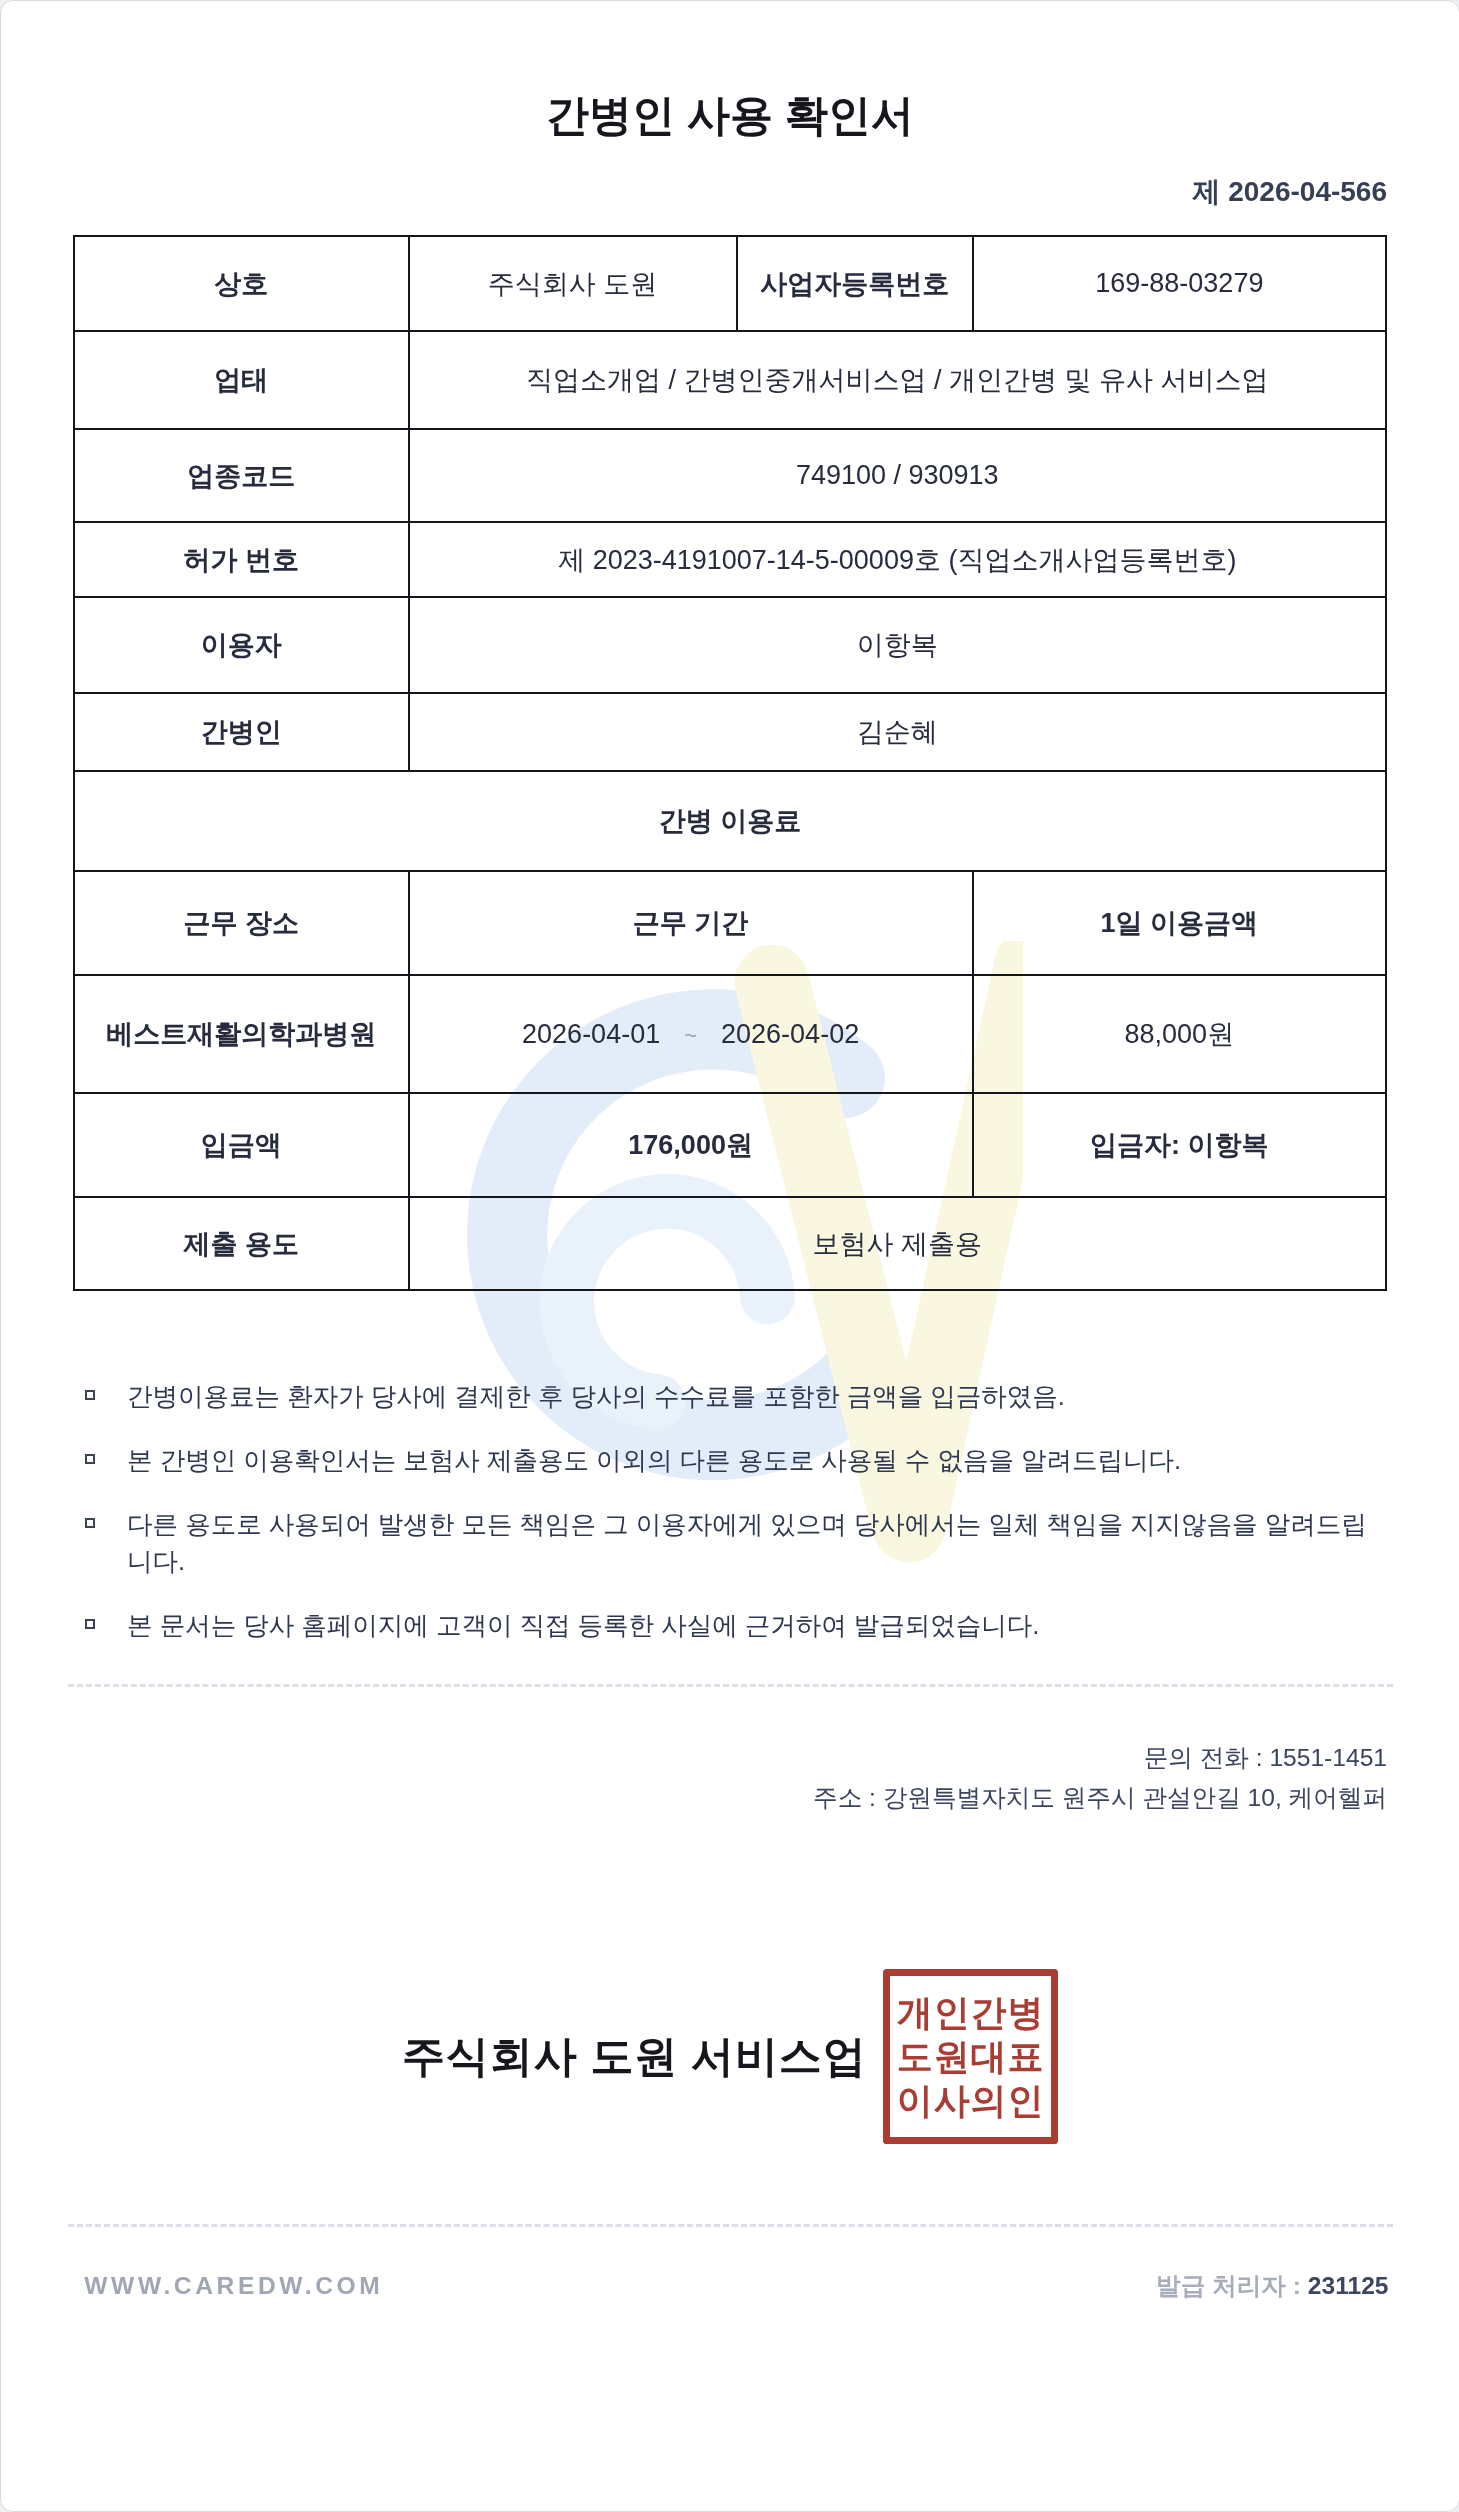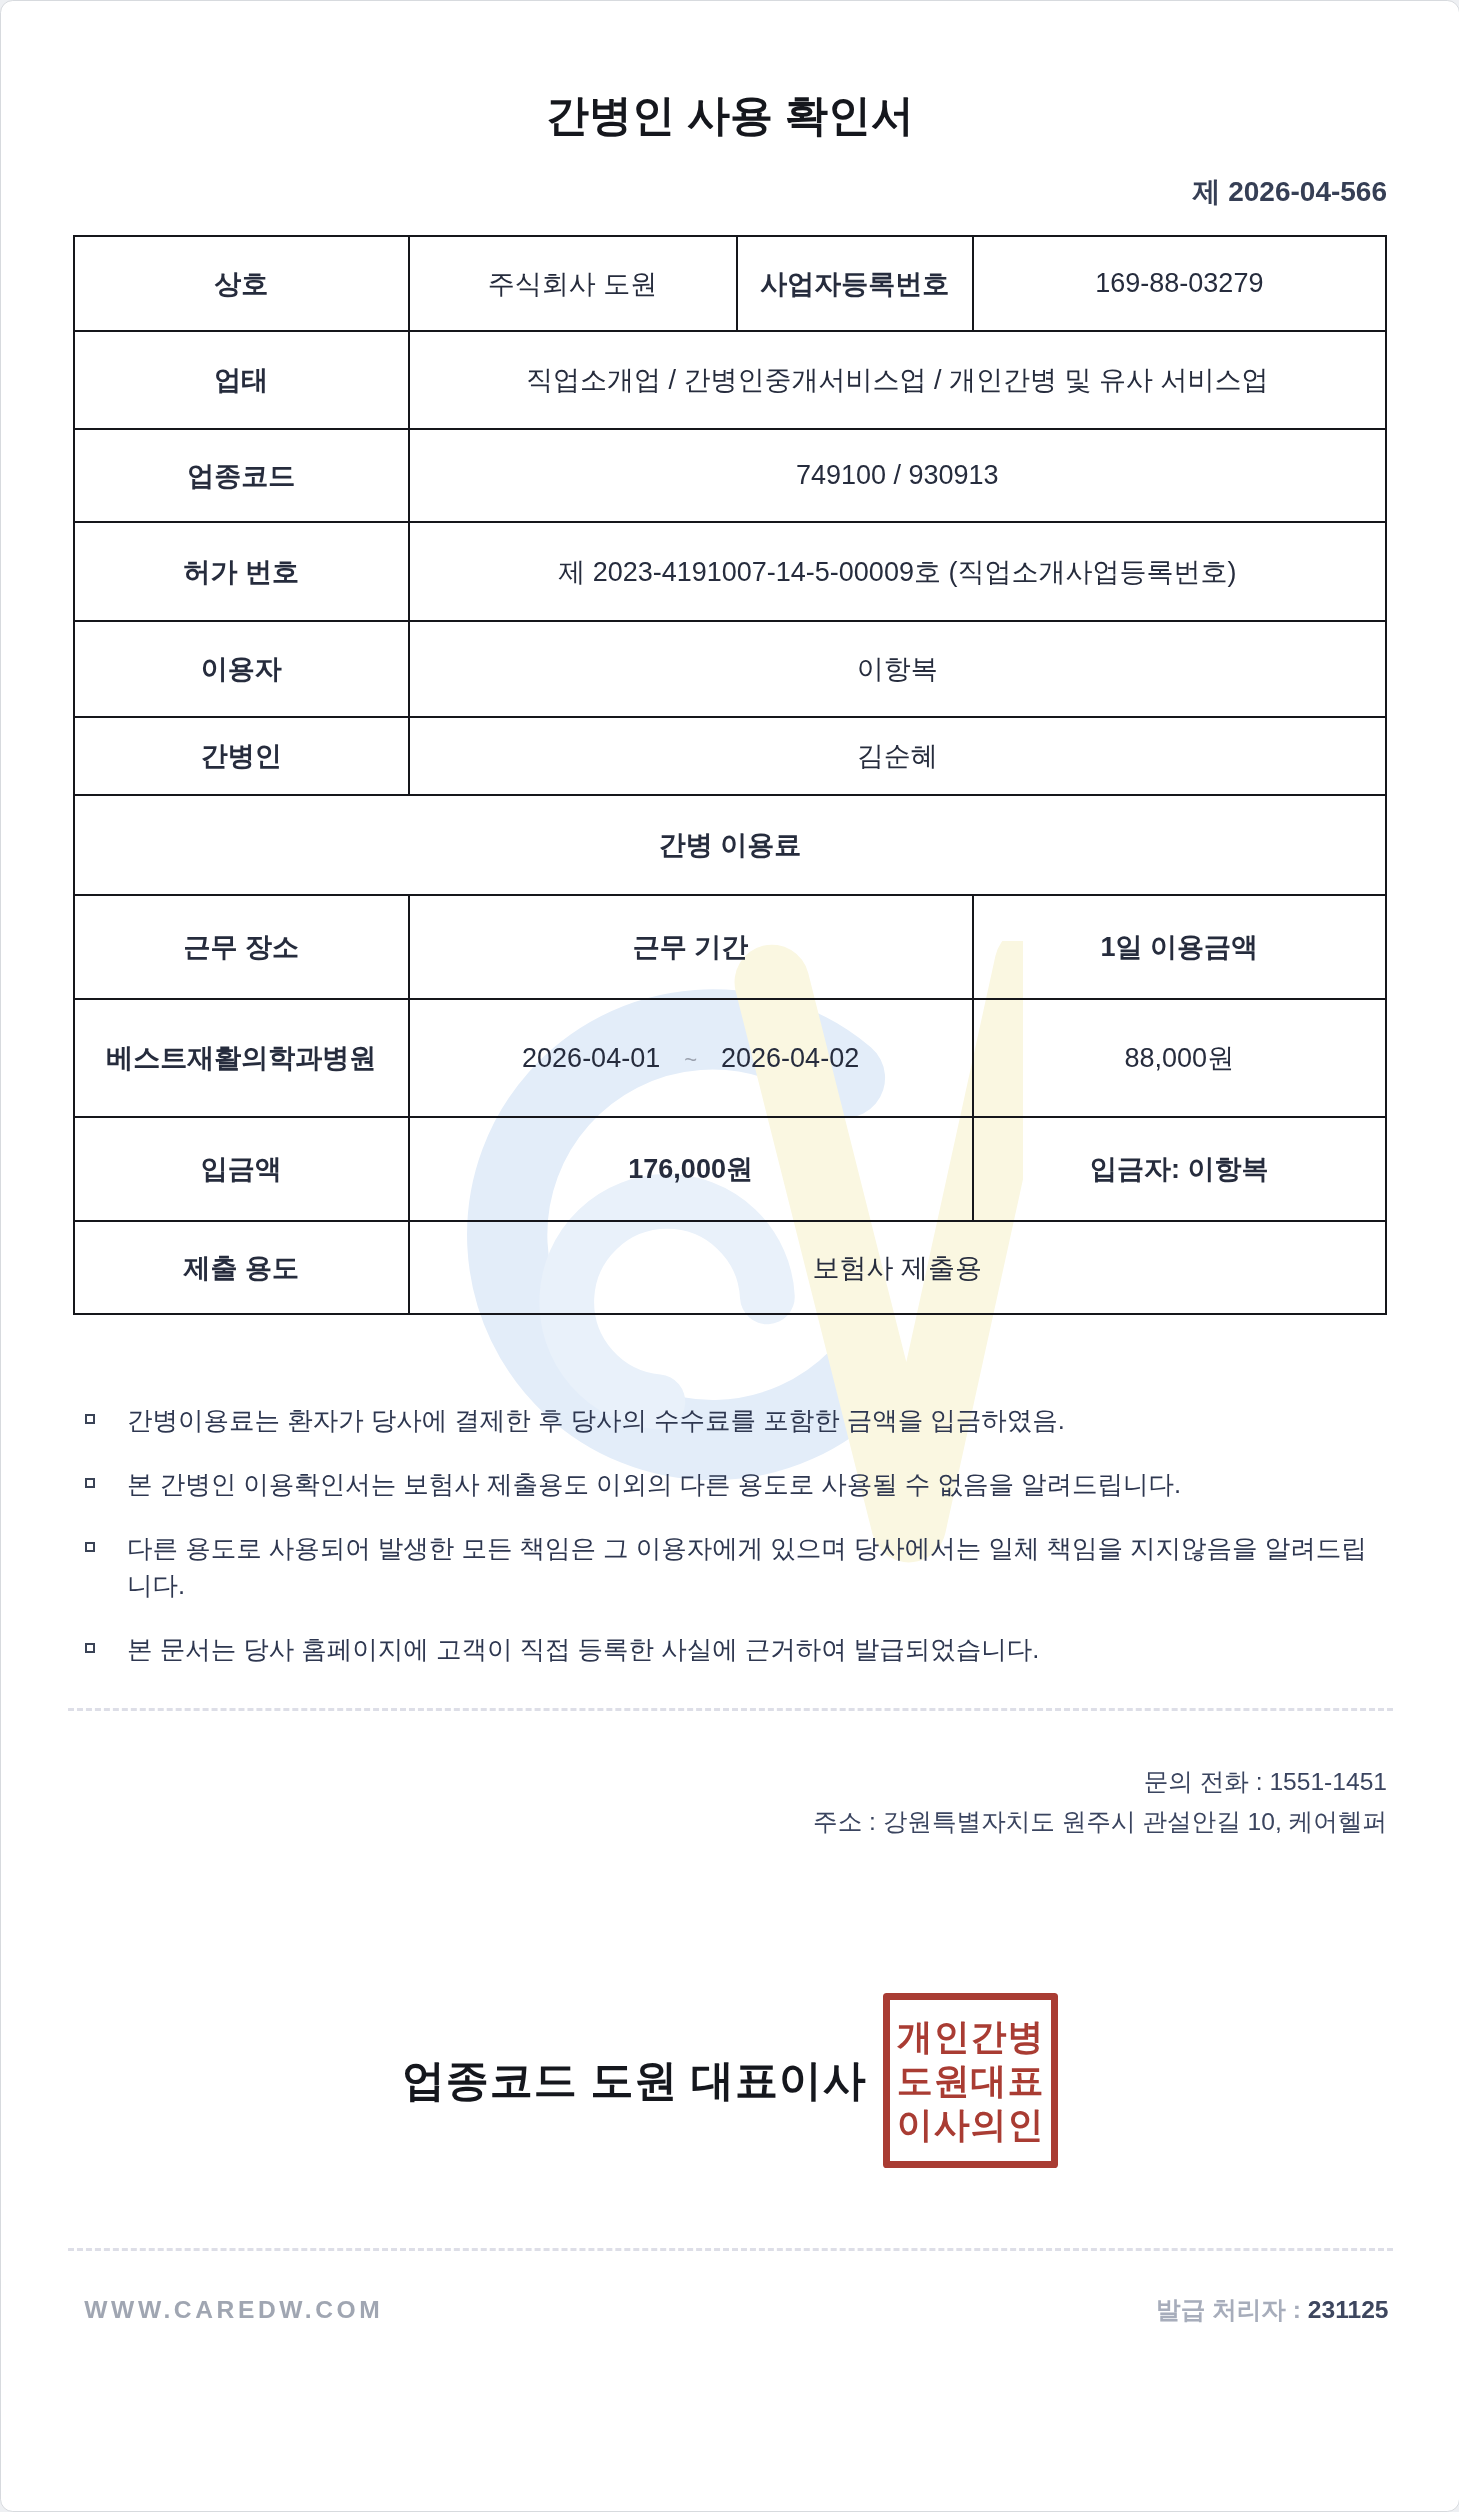--- a/index.html
+++ b/index.html
@@ -196,21 +196,21 @@
           <td class="val">169-88-03279</td>
         </tr>
         <tr style="height:98px">
           <td class="lbl">업태</td>
           <td class="val" colspan="3">직업소개업 / 간병인중개서비스업 / 개인간병 및 유사 서비스업</td>
         </tr>
         <tr style="height:93px">
           <td class="lbl">업종코드</td>
           <td class="val" colspan="3">749100 / 930913</td>
         </tr>
-        <tr style="height:99px">
+        <tr style="height:75px">
           <td class="lbl">허가 번호</td>
           <td class="val" colspan="3">제 2023-4191007-14-5-00009호 (직업소개사업등록번호)</td>
         </tr>
         <tr style="height:96px">
           <td class="lbl">이용자</td>
           <td class="val" colspan="3">이항복</td>
         </tr>
         <tr style="height:78px">
           <td class="lbl">간병인</td>
           <td class="val" colspan="3">김순혜</td>
@@ -262,21 +262,21 @@
     </div>
 
     <div class="dashed-divider"></div>
 
     <div class="contact">
       <div>문의 전화 : 1551-1451</div>
       <div>주소 : 강원특별자치도 원주시 관설안길 10, 케어헬퍼</div>
     </div>
 
     <div class="signature-row">
-      <div class="signature-text">업종코드 도원 대표이사</div>
+      <div class="signature-text">주식회사 도원 서비스업</div>
       <div class="stamp">
         <span>개인간병</span>
         <span>도원대표</span>
         <span>이사의인</span>
       </div>
     </div>
 
     <div class="dashed-divider bottom"></div>
 
     <div class="footer">

